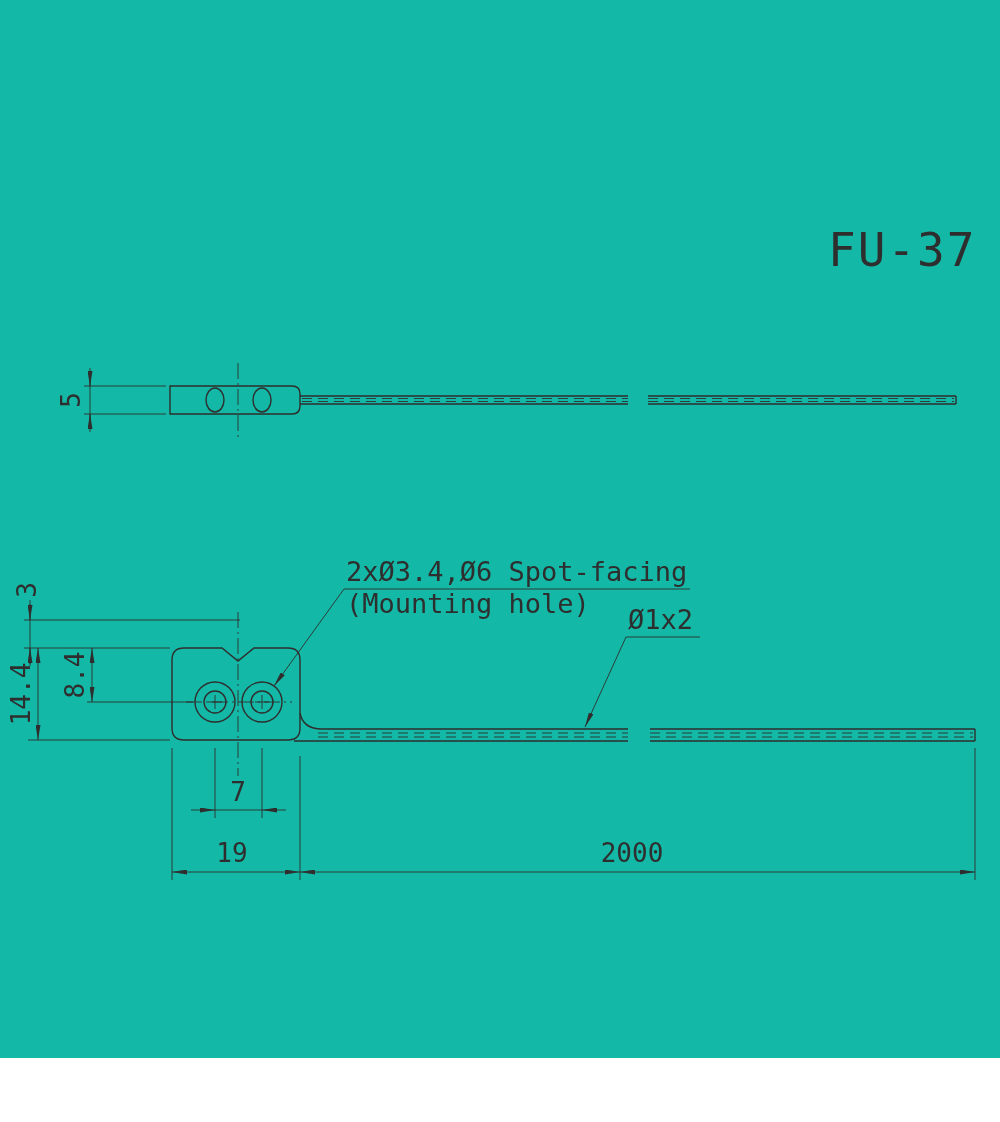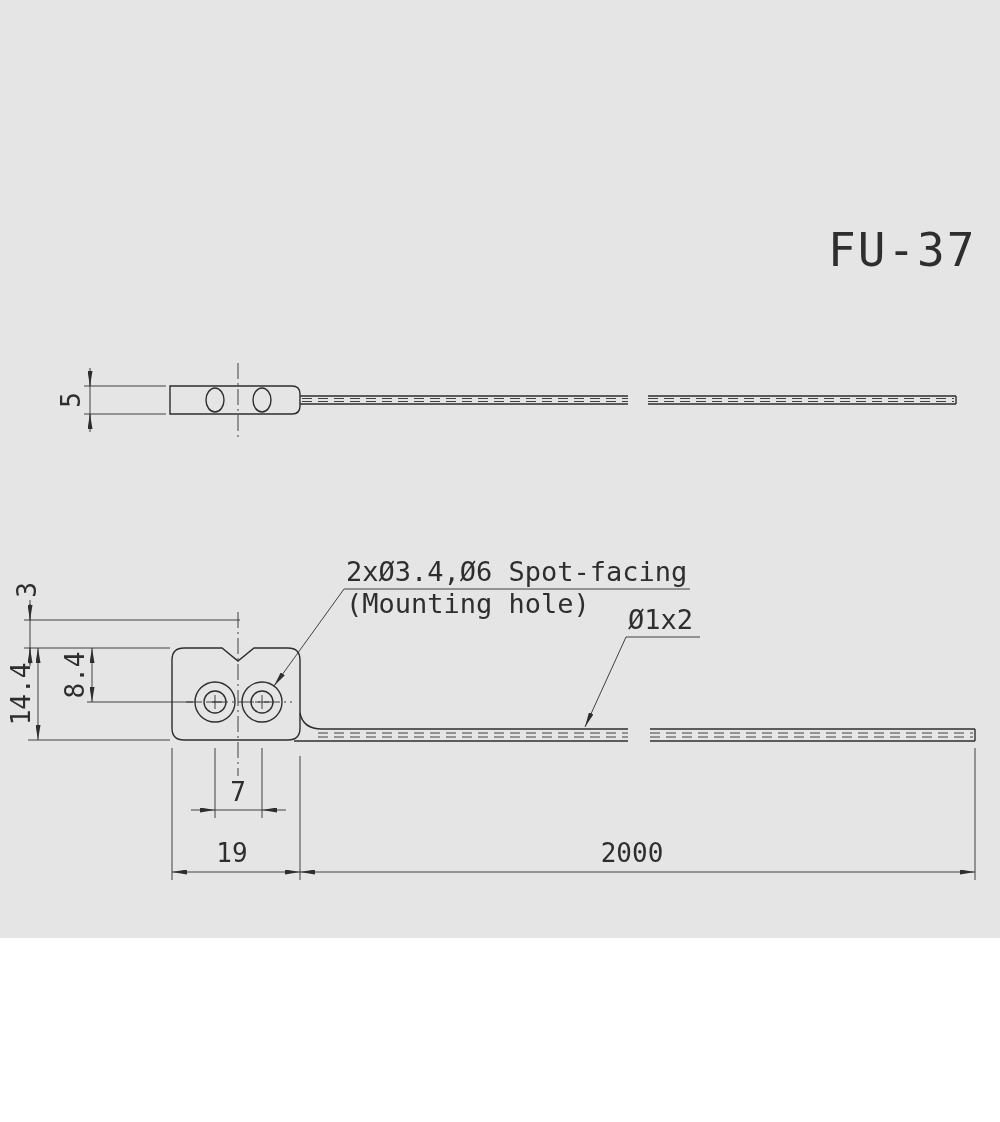--- a/index.html
+++ b/index.html
@@ -1,16 +1,16 @@
 <!DOCTYPE html>
 <html><head>
 <meta charset="utf-8">
 <style>
   html,body{margin:0;padding:0;background:#ffffff;}
-  .page{position:relative;width:1000px;height:938px;background:#e5e5e5;overflow:hidden;}
+  .page{position:relative;width:1000px;height:1058px;background:#14b8a6;overflow:hidden;}
   svg{display:block;font-family:"DejaVu Sans Mono","Liberation Mono",monospace;}
   .obj{fill:none;stroke:#2e2e2e;stroke-width:1.4;}
   .thin{fill:none;stroke:#2e2e2e;stroke-width:0.9;}
   .cl{fill:none;stroke:#2e2e2e;stroke-width:0.9;stroke-dasharray:16 4 2 4;}
   .hid{fill:none;stroke:#2e2e2e;stroke-width:0.9;stroke-dasharray:10 6;}
   .lbl{fill:#2e2e2e;font-size:26px;}
   .note{fill:#2e2e2e;font-size:27px;}
   .ttl{fill:#2e2e2e;font-size:46px;letter-spacing:2px;}
 </style>
 </head>

